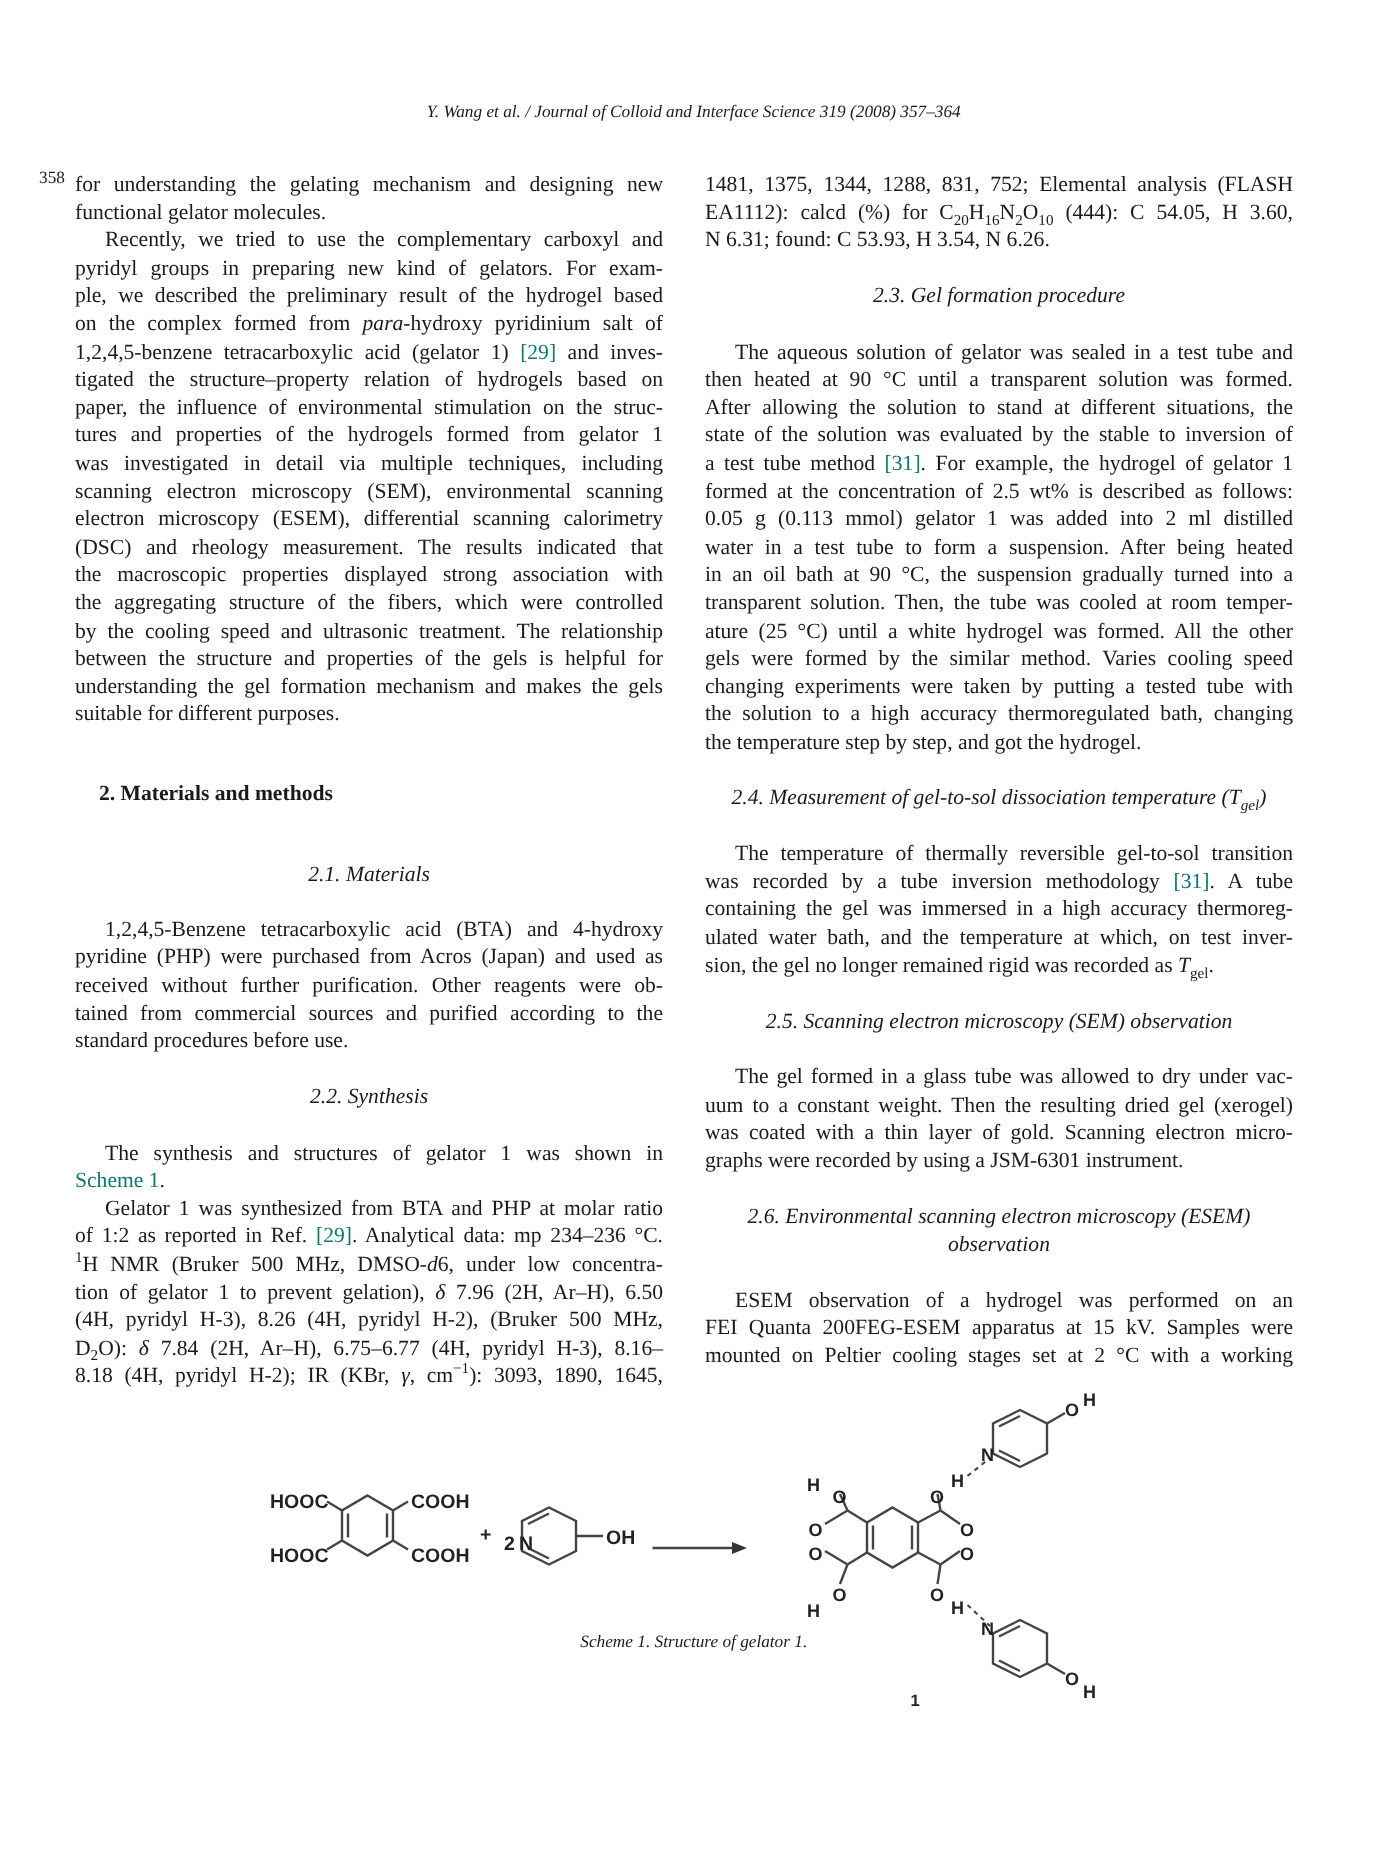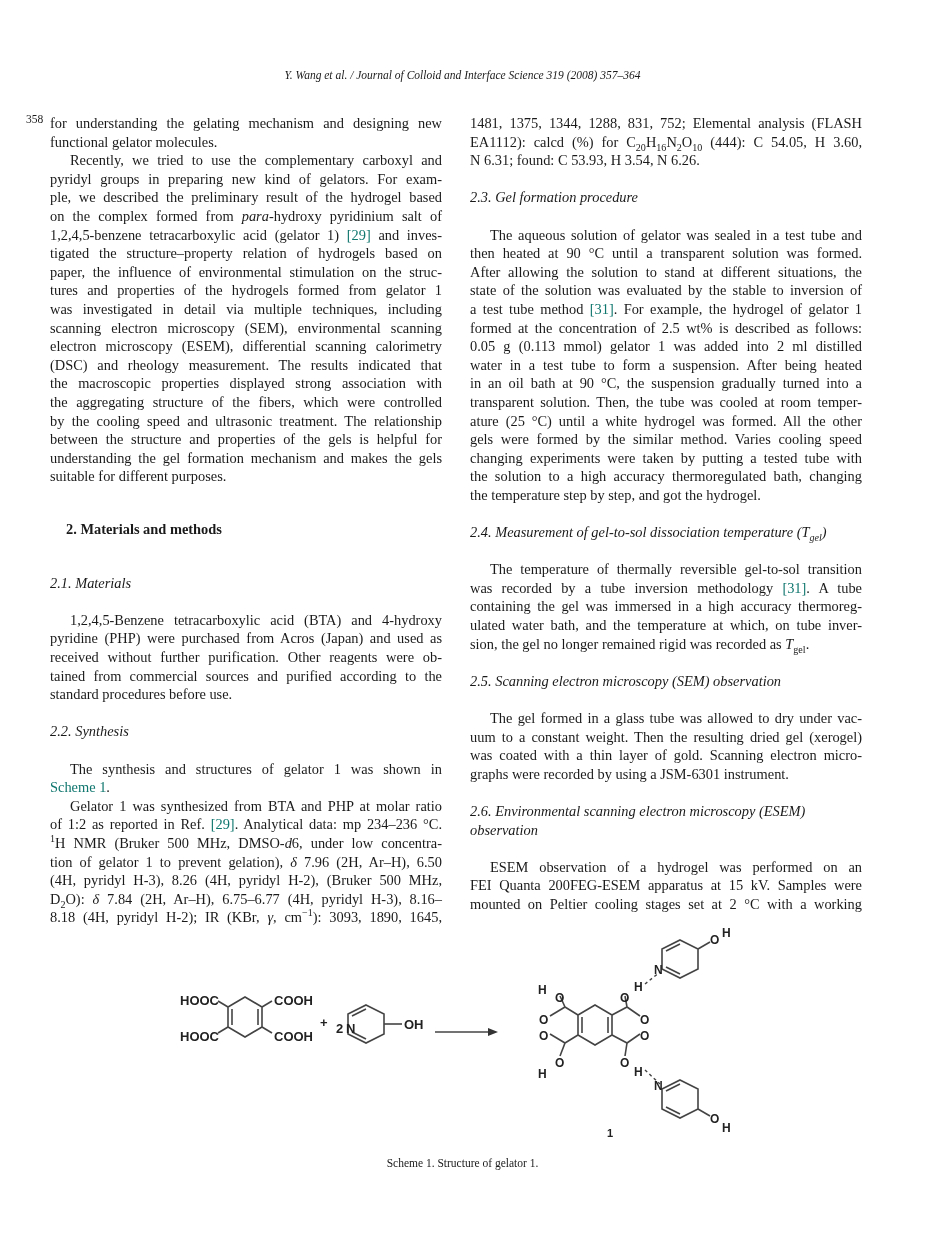--- a/index.html
+++ b/index.html
@@ -9,26 +9,26 @@
   .page-num { position: absolute; left: 26px; top: 0; margin-top: 44px; }
   .journal { position: absolute; left: 0; width: 925px; text-align: center; font-style: italic; top: 0; font-family: Liberation Serif, serif; }
   .col { position: absolute; top: 114px; width: 392px; font-size: 14.4px; line-height: 18.6px; }
   .col.left { left: 50px; }
   .col.right { left: 470px; }
   .para { text-align: justify; margin: 0; }
   .para .ln { display: block; text-align: justify; text-align-last: justify; white-space: nowrap; height: 18.6px; }
   .para .ln.last { text-align-last: left; }
   .para .ln.indent { text-indent: 20px; }
   .sec-head { font-weight: bold; margin: 16px; height: 18.6px; }
-  .sub-head { font-style: italic; margin: 0; height: 18.6px; }
+  .sub-head { font-style: italic; margin: 0; height: 18.6px; text-align: center; }
   .gap { height: 18.6px; }
   .ref { color: #0f766e; }
   sub, sup { font-size: 70%; line-height: 0; }
   .scheme { position: absolute; left: 170px; top: 920px; width: 590px; height: 225px; }
-  .caption { position: absolute; top: 1157px; left: 0; width: 925px; text-align: center; font-size: 11.5px; }
+  .caption { position: absolute; top: 1089px; left: 0; width: 925px; text-align: center; font-size: 11.5px; font-style: italic; }
   svg text { font-family: "Liberation Sans", "DejaVu Sans", sans-serif; font-weight: bold; fill: #222; }
 </style>
 </head>
 <body>
 
 <div class="running-head">
   <span class="page-num">358</span>
   <span class="journal">Y. Wang et al. / Journal of Colloid and Interface Science 319 (2008) 357–364</span>
 </div>
 
@@ -113,21 +113,21 @@
     <span class="ln">the solution to a high accuracy thermoregulated bath, changing</span>
     <span class="ln last">the temperature step by step, and got the hydrogel.</span>
   </div>
   <div class="gap"></div>
   <div class="sub-head"><span>2.4.  Measurement of gel-to-sol dissociation temperature (T</span><sub>gel</sub><span>)</span></div>
   <div class="gap"></div>
   <div class="para">
     <span class="ln indent">The temperature of thermally reversible gel-to-sol transition</span>
     <span class="ln"><span>was recorded by a tube inversion methodology </span><span class="ref">[31]</span><span>. A tube</span></span>
     <span class="ln">containing the gel was immersed in a high accuracy thermoreg-</span>
-    <span class="ln">ulated water bath, and the temperature at which, on tube inver-</span>
+    <span class="ln">ulated water bath, and the temperature at which, on test inver-</span>
     <span class="ln last"><span>sion, the gel no longer remained rigid was recorded as </span><i>T</i><sub>gel</sub><span>.</span></span>
   </div>
   <div class="gap"></div>
   <div class="sub-head">2.5.  Scanning electron microscopy (SEM) observation</div>
   <div class="gap"></div>
   <div class="para">
     <span class="ln indent">The gel formed in a glass tube was allowed to dry under vac-</span>
     <span class="ln">uum to a constant weight. Then the resulting dried gel (xerogel)</span>
     <span class="ln">was coated with a thin layer of gold. Scanning electron micro-</span>
     <span class="ln last">graphs were recorded by using a JSM-6301 instrument.</span>

